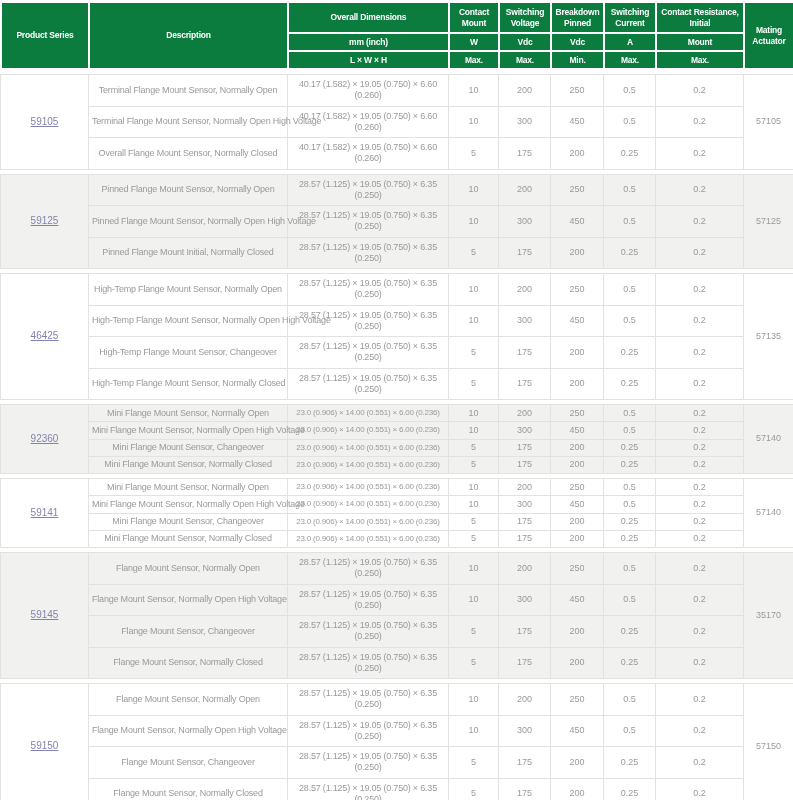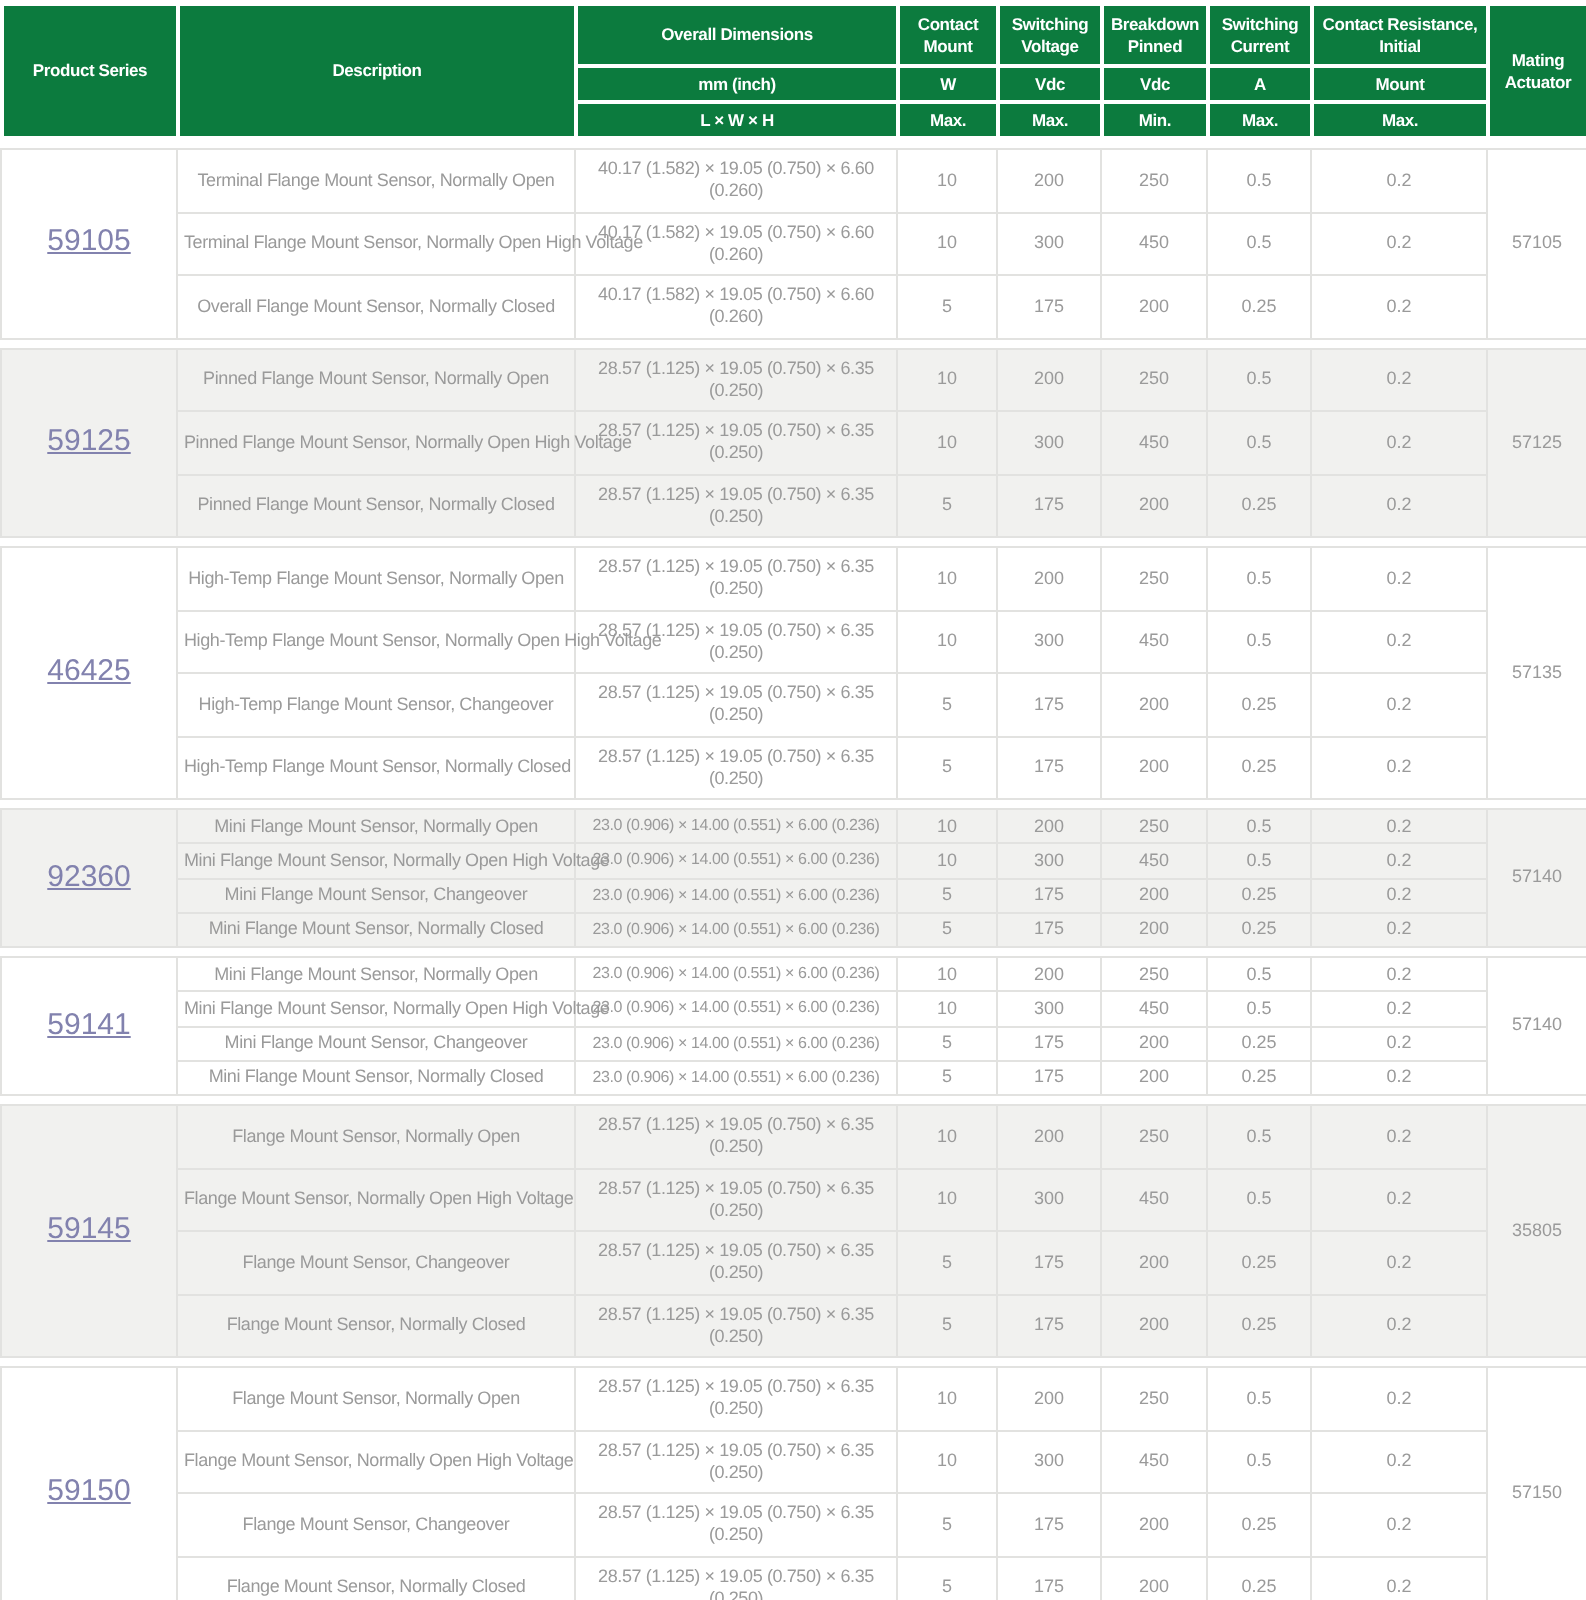--- a/index.html
+++ b/index.html
@@ -60,21 +60,21 @@
   }
   td.dims{font-size:8.5px;letter-spacing:-0.2px;}
   table.body-table.compact td.dims{
     font-size:8px;
     letter-spacing:-0.2px;
     white-space:nowrap;
   }
   td.series a{
     color:var(--link);
     text-decoration:underline;
-    font-size:15px;
+    font-size:10px;
   }
 </style>
 </head>
 <body>
 
 <div>
 
   <table class="grid header-table">
     <colgroup>
       <col style="width:88px">
@@ -190,21 +190,21 @@
           <tr>
             <td class="desc">Pinned Flange Mount Sensor, Normally Open High Voltage</td>
             <td class="dims">28.57 (1.125) × 19.05 (0.750) × 6.35 (0.250)</td>
             <td class="num">10</td>
             <td class="num">300</td>
             <td class="num">450</td>
             <td class="num">0.5</td>
             <td class="num">0.2</td>
           </tr>
           <tr>
-            <td class="desc">Pinned Flange Mount Sensor, Normally Closed</td>
+            <td class="desc">Pinned Flange Mount Initial, Normally Closed</td>
             <td class="dims">28.57 (1.125) × 19.05 (0.750) × 6.35 (0.250)</td>
             <td class="num">5</td>
             <td class="num">175</td>
             <td class="num">200</td>
             <td class="num">0.25</td>
             <td class="num">0.2</td>
           </tr>
         </tbody>
       </table>
       <table class="grid body-table">
@@ -381,21 +381,21 @@
         <tbody>
           <tr>
             <td class="series" rowspan="4"><a href="#">59145</a></td>
             <td class="desc">Flange Mount Sensor, Normally Open</td>
             <td class="dims">28.57 (1.125) × 19.05 (0.750) × 6.35 (0.250)</td>
             <td class="num">10</td>
             <td class="num">200</td>
             <td class="num">250</td>
             <td class="num">0.5</td>
             <td class="num">0.2</td>
-            <td class="mating" rowspan="4">35805</td>
+            <td class="mating" rowspan="4">35170</td>
           </tr>
           <tr>
             <td class="desc">Flange Mount Sensor, Normally Open High Voltage</td>
             <td class="dims">28.57 (1.125) × 19.05 (0.750) × 6.35 (0.250)</td>
             <td class="num">10</td>
             <td class="num">300</td>
             <td class="num">450</td>
             <td class="num">0.5</td>
             <td class="num">0.2</td>
           </tr>

